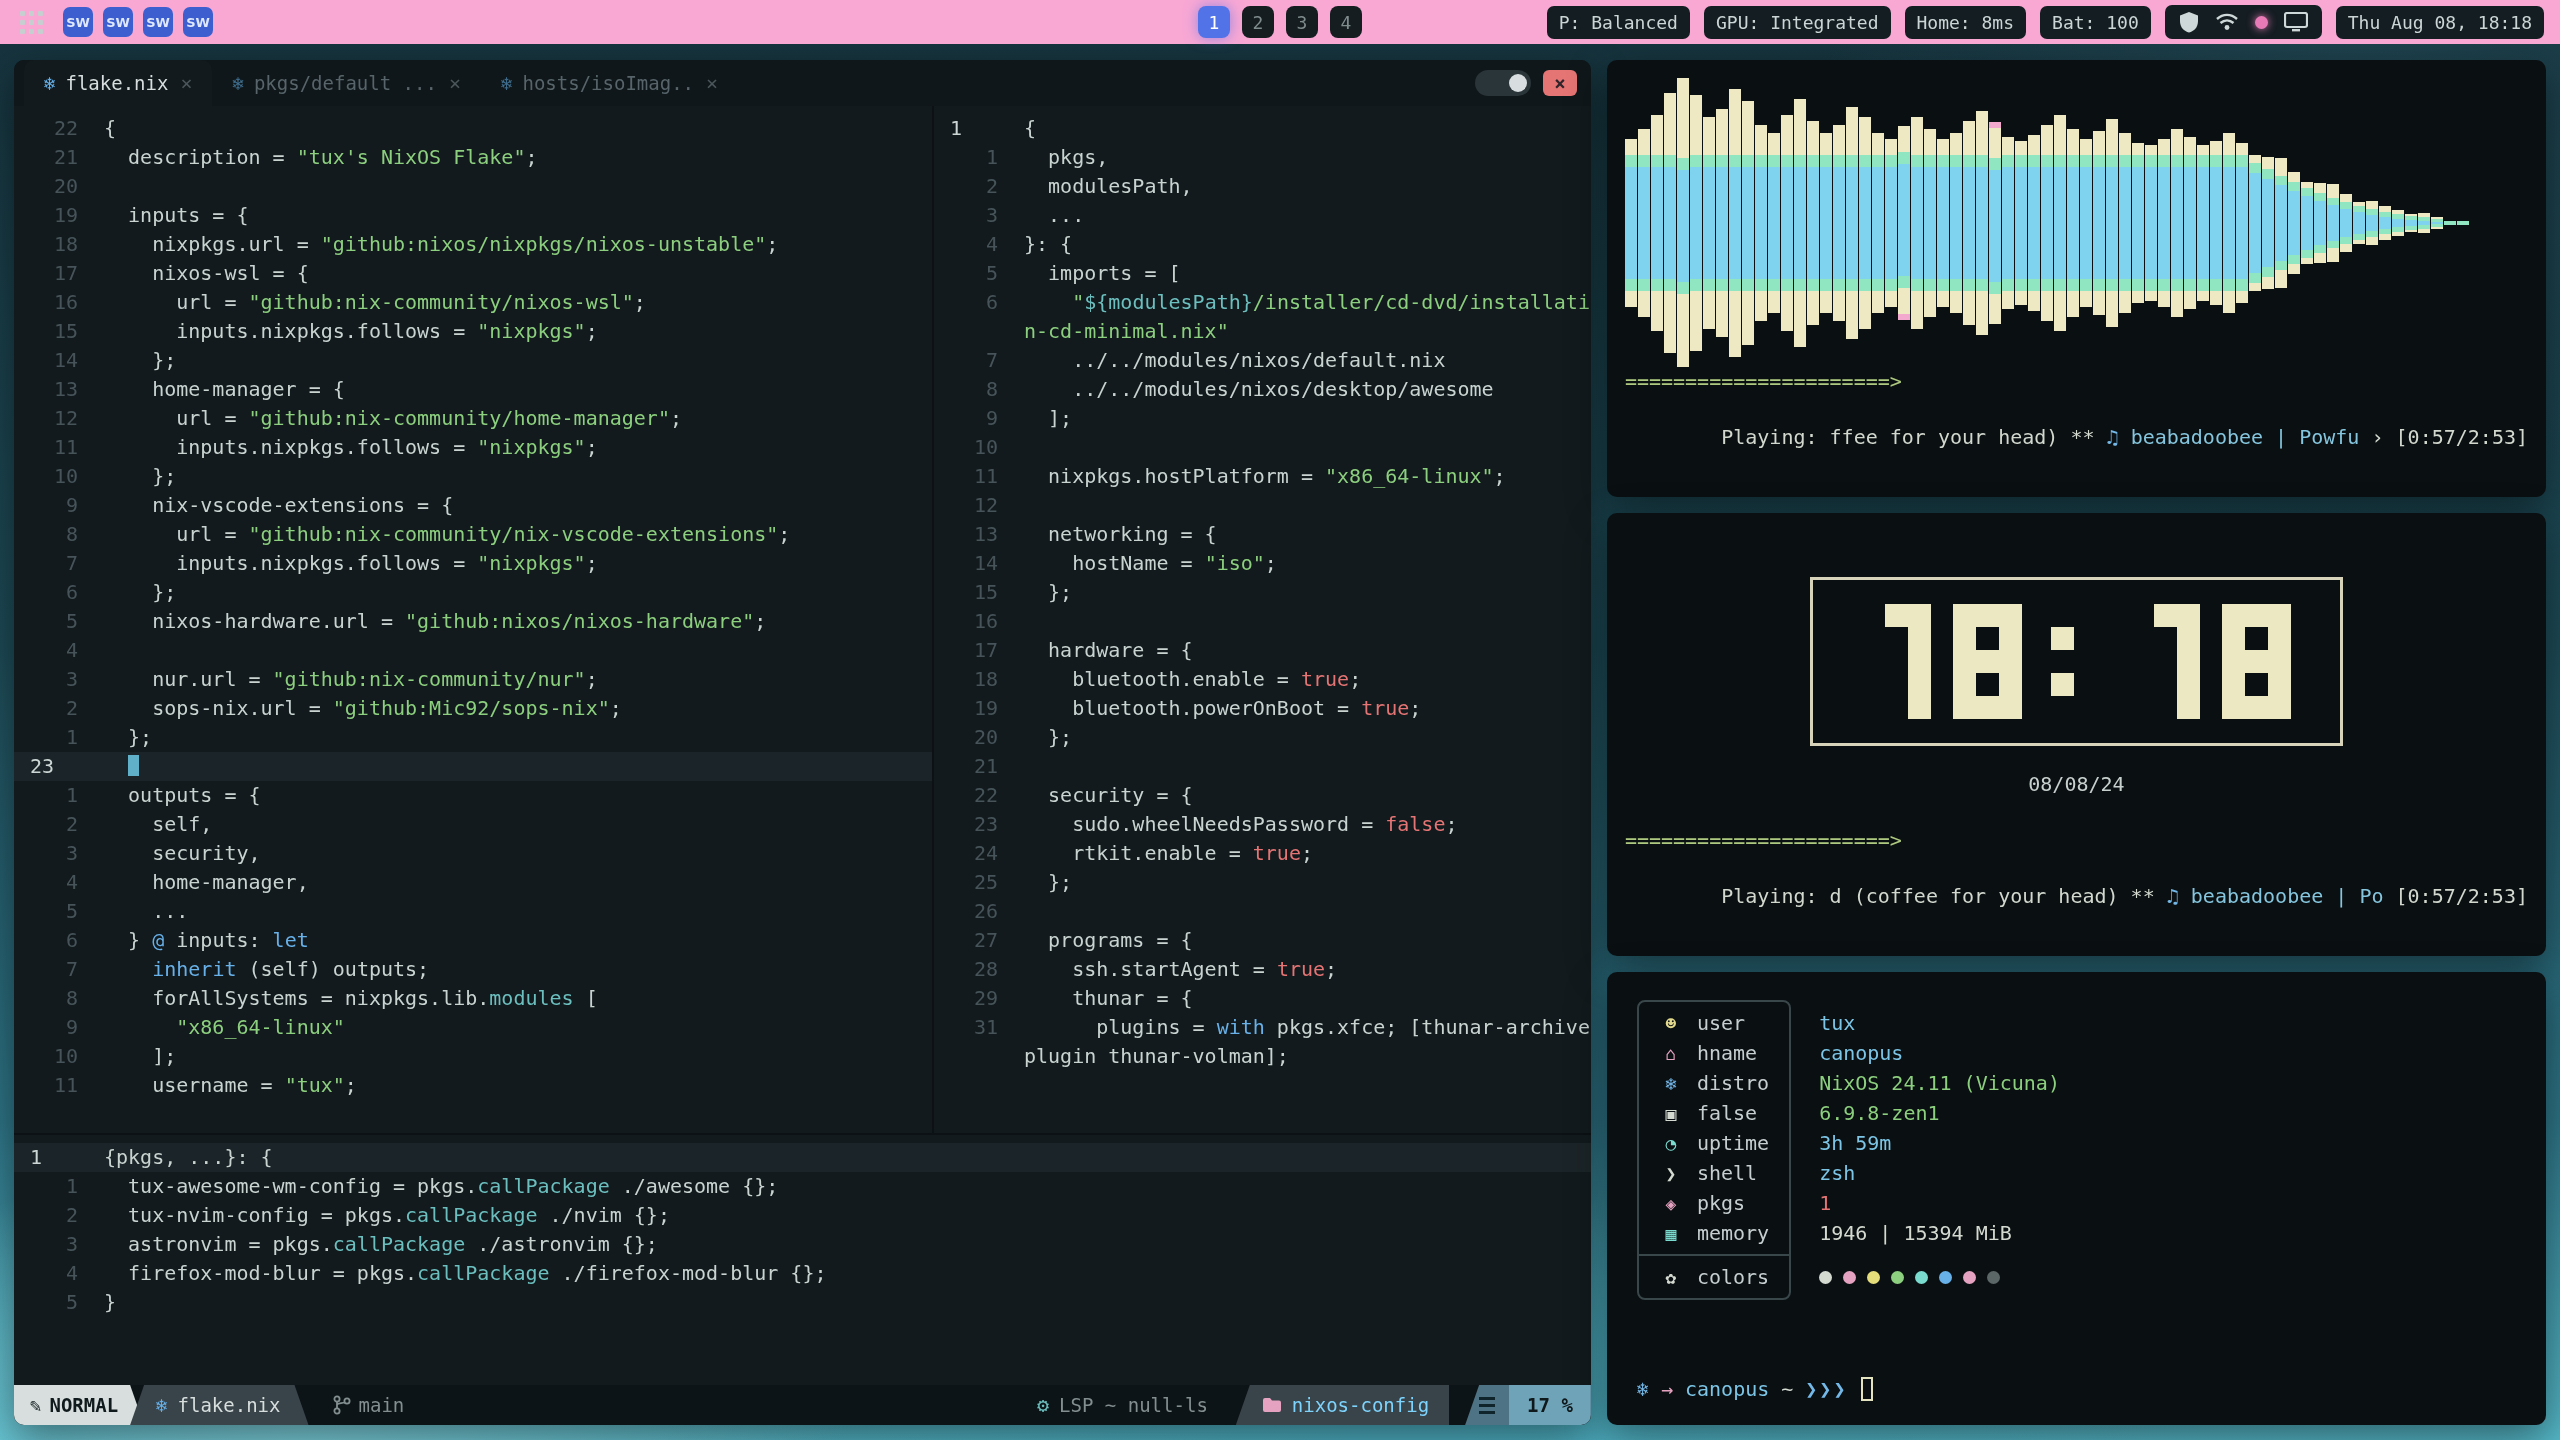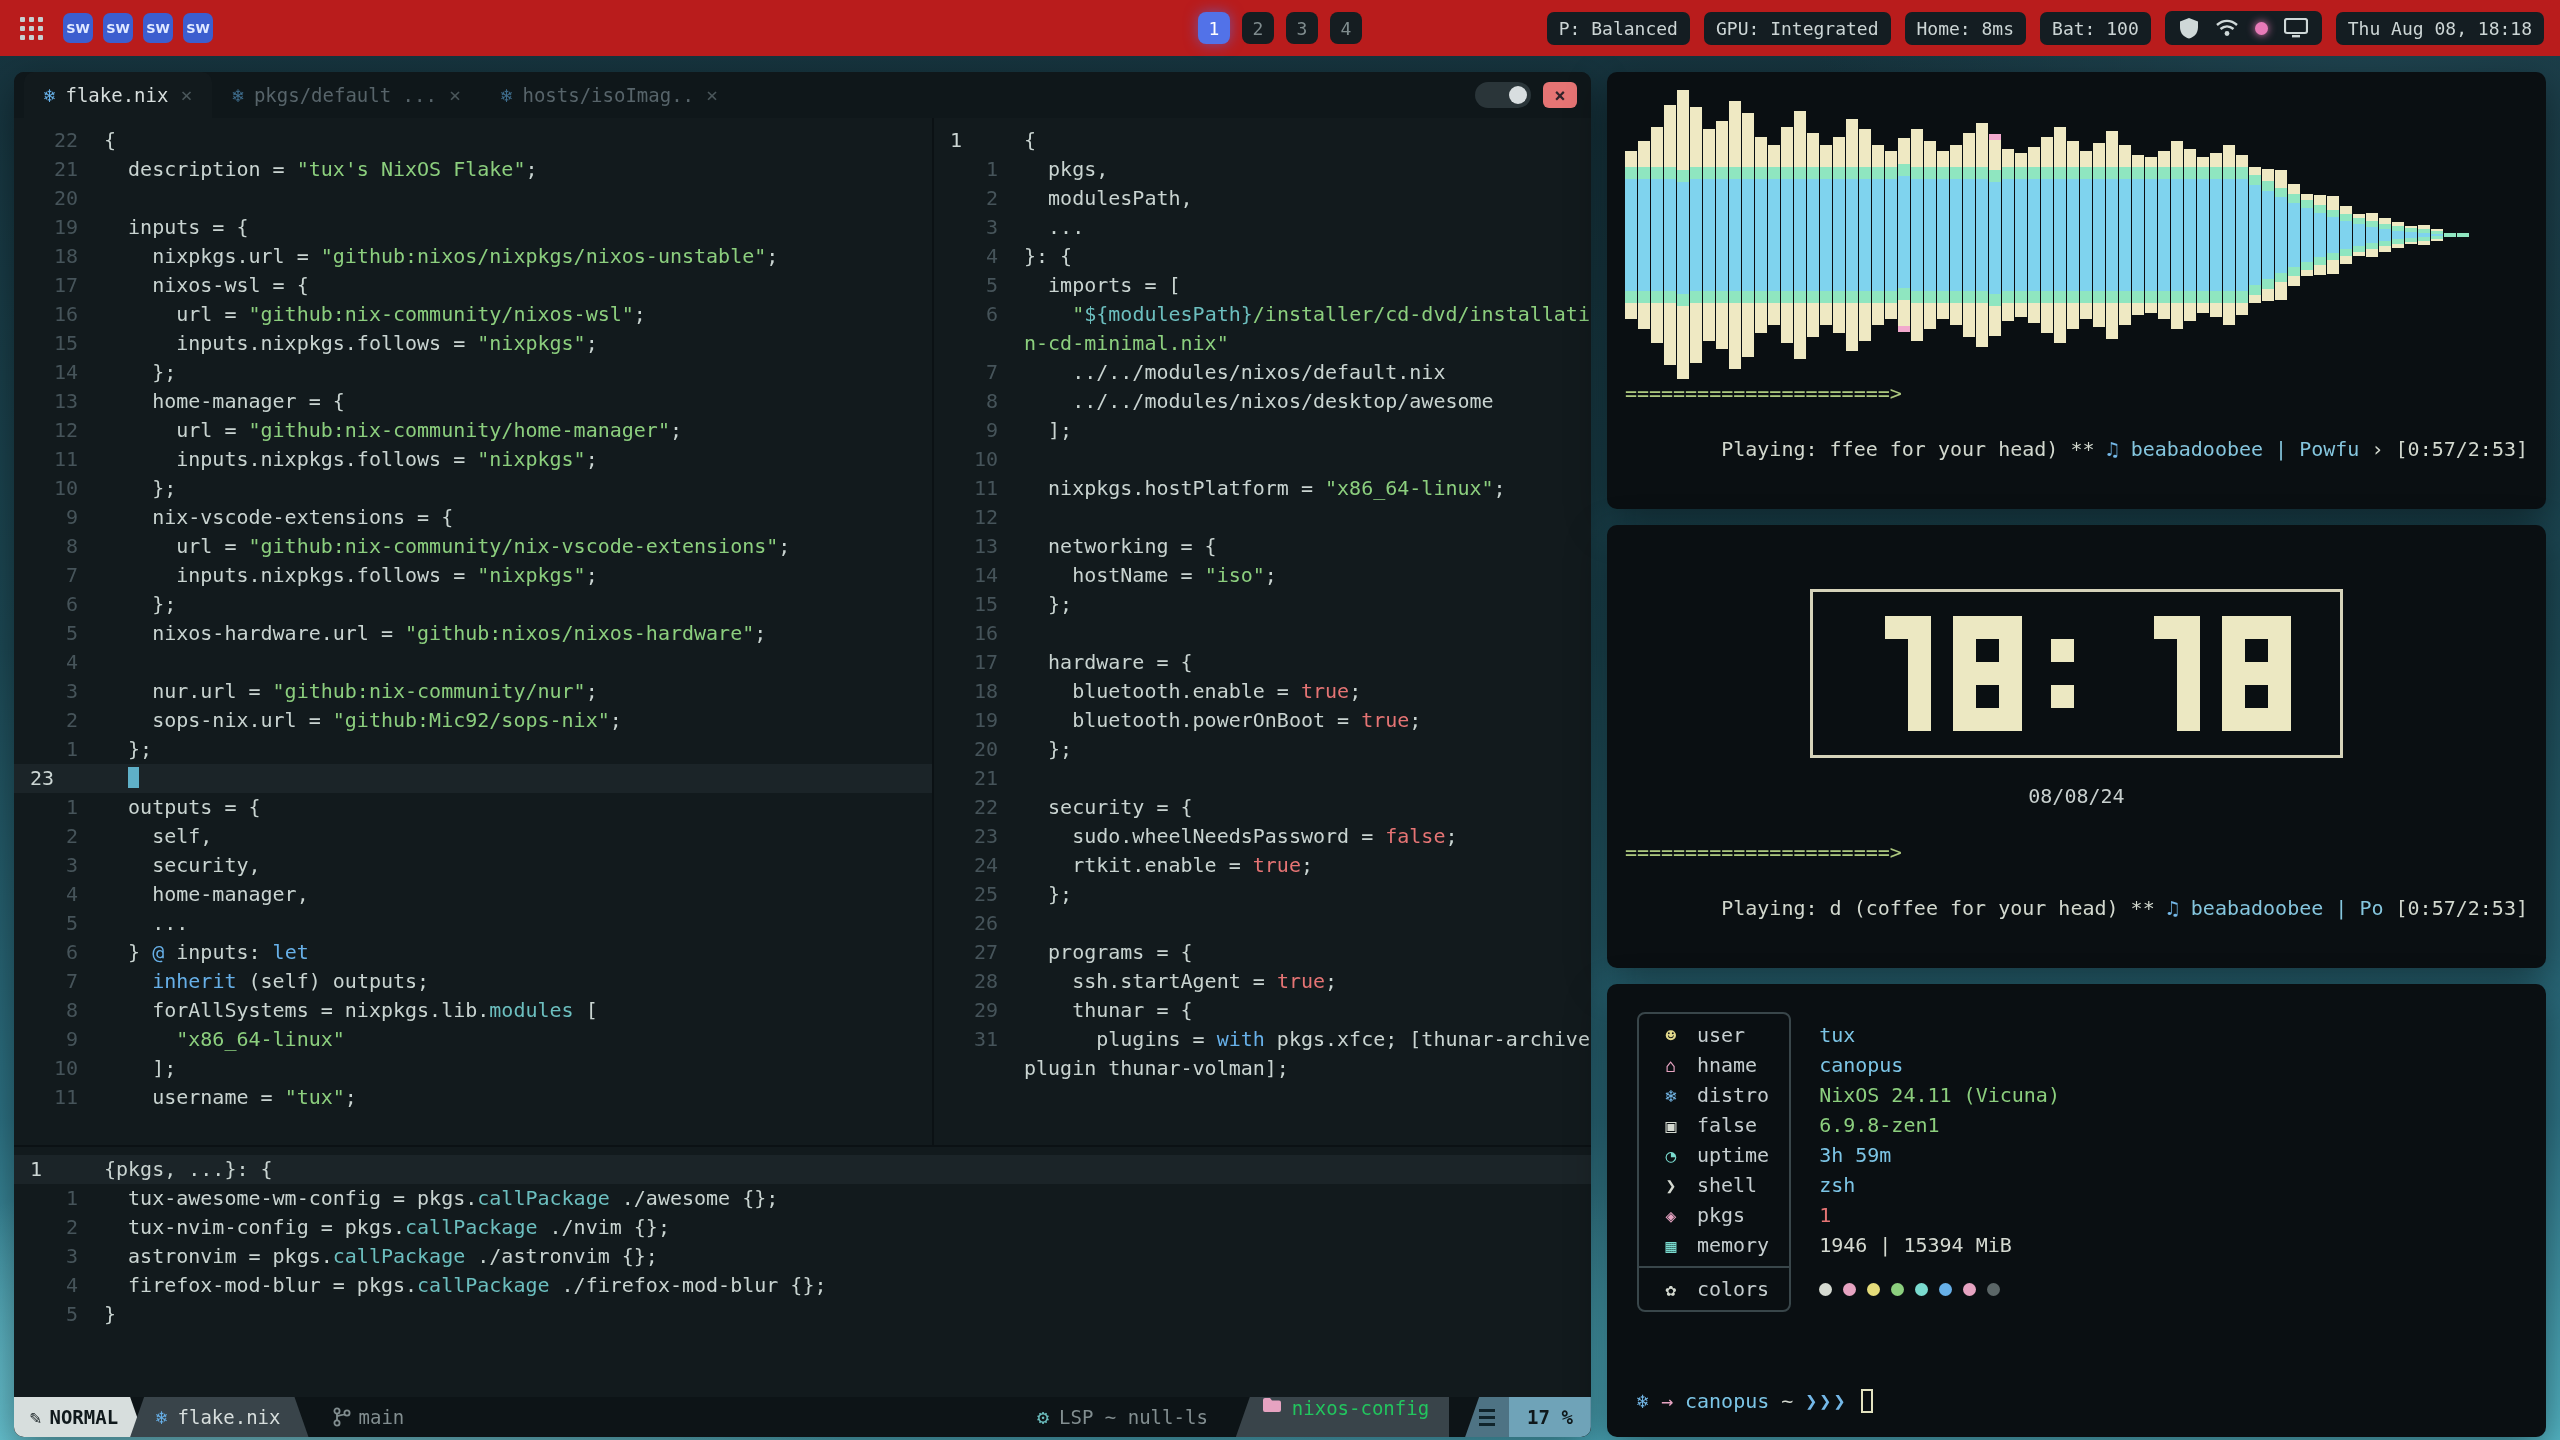--- a/index.html
+++ b/index.html
@@ -6,21 +6,21 @@
   html,body{width:2560px;height:1440px;overflow:hidden}
   body{
     font-family:"DejaVu Sans Mono",monospace;
     background:
       radial-gradient(900px 420px at 12% 98%, #7fd4e0 0%, rgba(127,212,224,0) 60%),
       radial-gradient(1400px 520px at 55% 102%, #4db0c4 0%, rgba(77,176,196,0) 55%),
       radial-gradient(900px 700px at 92% 8%, #1f4450 0%, rgba(31,68,80,0) 60%),
       linear-gradient(180deg,#16323c 0%,#1d4a56 45%,#2e7486 78%,#55b8c8 100%);
   }
   
-  .topbar{height:56px;background:#b91c1c;display:flex;align-items:center;padding:4px 16px;position:relative}
+  .topbar{height:44px;background:#f9a8d4;display:flex;align-items:center;padding:4px 16px;position:relative}
   .tb-left{display:flex;align-items:center;gap:16px}
   .launcher{display:grid;grid-template-columns:repeat(3,5px);grid-auto-rows:5px;gap:4px;padding:4px;cursor:pointer}
   .launcher span{background:#c6ced0;border-radius:1px}
   .ws-icons{display:flex;gap:10px}
   .ws-icon{width:30px;height:30px;border-radius:7px;background:#3c5ecf;color:#dfe8ff;font-size:13px;font-weight:700;
     display:flex;align-items:center;justify-content:center;font-family:"DejaVu Sans",sans-serif}
   .tags{position:absolute;left:50%;transform:translateX(-50%);display:flex;gap:12px}
   .tag{width:32px;height:32px;border-radius:8px;background:#151d21;color:#7f8c8e;font-size:18px;
     display:flex;align-items:center;justify-content:center;cursor:pointer}
   .tag.active{background:#5272e8;color:#fff;box-shadow:0 0 14px rgba(82,114,232,.6)}
@@ -65,21 +65,21 @@
   .statusline{height:40px;background:#0d1417;display:flex;align-items:center;font-size:19px;flex:none}
   .sl-mode{background:#d7dedd;color:#10191c;font-weight:700;padding:0 26px 0 16px;display:flex;align-items:center;gap:8px;
     height:100%;clip-path:polygon(0 0,calc(100% - 14px) 0,100% 100%,0 100%)}
   .sl-file{background:#39444a;color:#d7dedd;padding:0 28px 0 26px;margin-left:-14px;display:flex;gap:10px;align-items:center;
     height:100%;clip-path:polygon(14px 0,calc(100% - 14px) 0,100% 100%,0 100%)}
   .nix-blue{color:#67b0e8}
   .sl-branch{margin-left:24px;color:#828e90;display:flex;gap:8px;align-items:center}
   .sl-right{margin-left:auto;display:flex;align-items:center;height:100%}
   .sl-lsp{color:#828e90;display:flex;gap:10px;align-items:center;margin-right:28px}
   .gear{color:#6cbfbf;font-size:20px}
-  .sl-proj{background:#39444a;color:#22c55e;display:flex;gap:10px;height:100%;
+  .sl-proj{background:#39444a;color:#7dd3fc;display:flex;align-items:center;gap:10px;height:100%;
     padding:0 20px 0 26px;clip-path:polygon(14px 0,100% 0,100% 100%,0 100%)}
   .sl-prog{display:flex;height:100%;margin-left:16px;clip-path:polygon(14px 0,100% 0,100% 100%,0 100%)}
   .menu-ic{width:44px;background:#4e7384;display:flex;flex-direction:column;justify-content:center;align-items:center;gap:4px}
   .menu-ic i{display:block;width:16px;height:3px;background:#10242b}
   .prog-label{background:#6fa3b8;color:#0f181b;font-weight:700;display:flex;align-items:center;padding:0 18px}
   
   .pane1{padding:18px}
   .viz{flex:1;display:flex;align-items:center;overflow:hidden}
   .vcol{width:12px;margin-right:1px;flex:none}
   .progress{color:#aec97f;font-size:20px;line-height:28px;white-space:pre}

